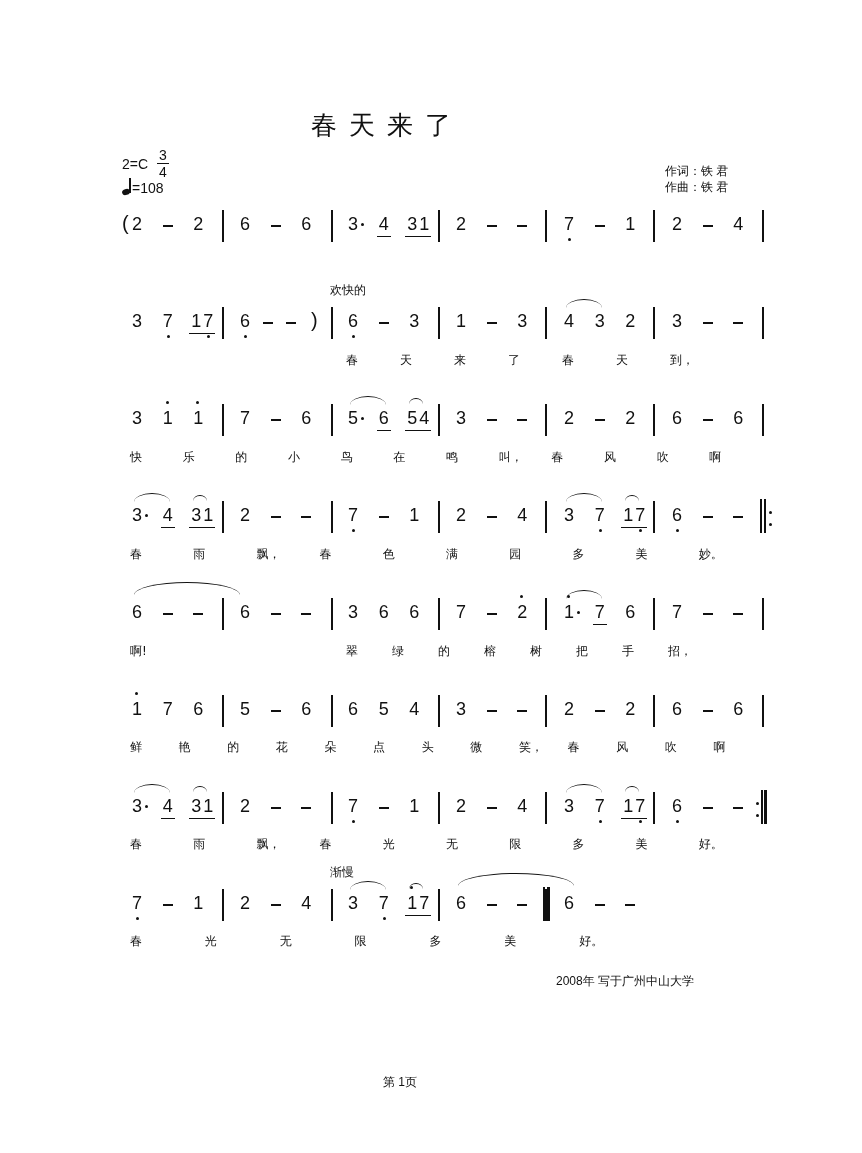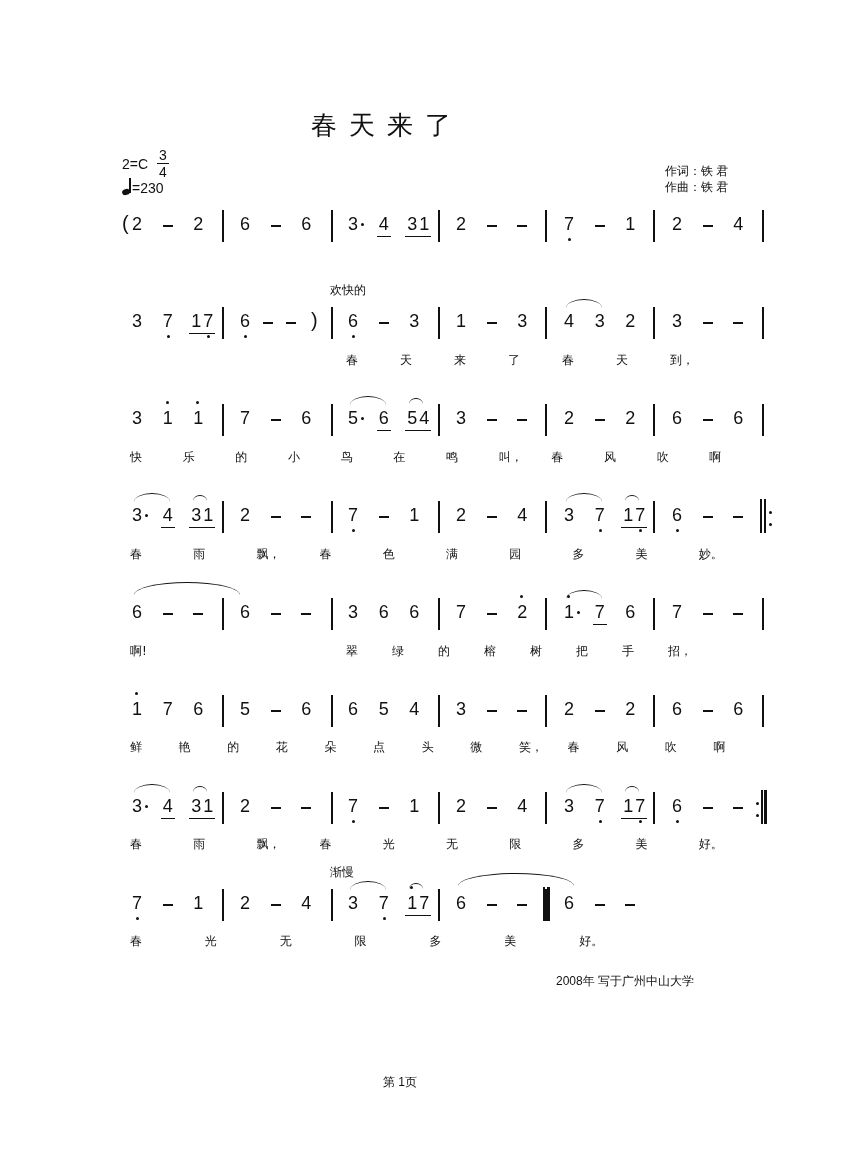--- a/index.html
+++ b/index.html
@@ -43,21 +43,21 @@
 
 <div class="abs title">春天来了</div>
 
 <div class="abs meta" style="left:122px; top:156px;">2=C</div>
 <div class="abs timesig">
   <div>3</div>
   <div class="bar"></div>
   <div>4</div>
 </div>
 <div class="abs tempo">
-  <span class="quarter"><span class="stem"></span><span class="head"></span></span><span>=230</span>
+  <span class="quarter"><span class="stem"></span><span class="head"></span></span><span>=108</span>
 </div>
 
 <div class="abs credits">
   <div>作词：铁 君</div>
   <div>作曲：铁 君</div>
 </div>
 
 <div id="score">
     <div class="row" style="top:214px;">
       <div class="barline" style="left:222px; top:-4px;"></div>

